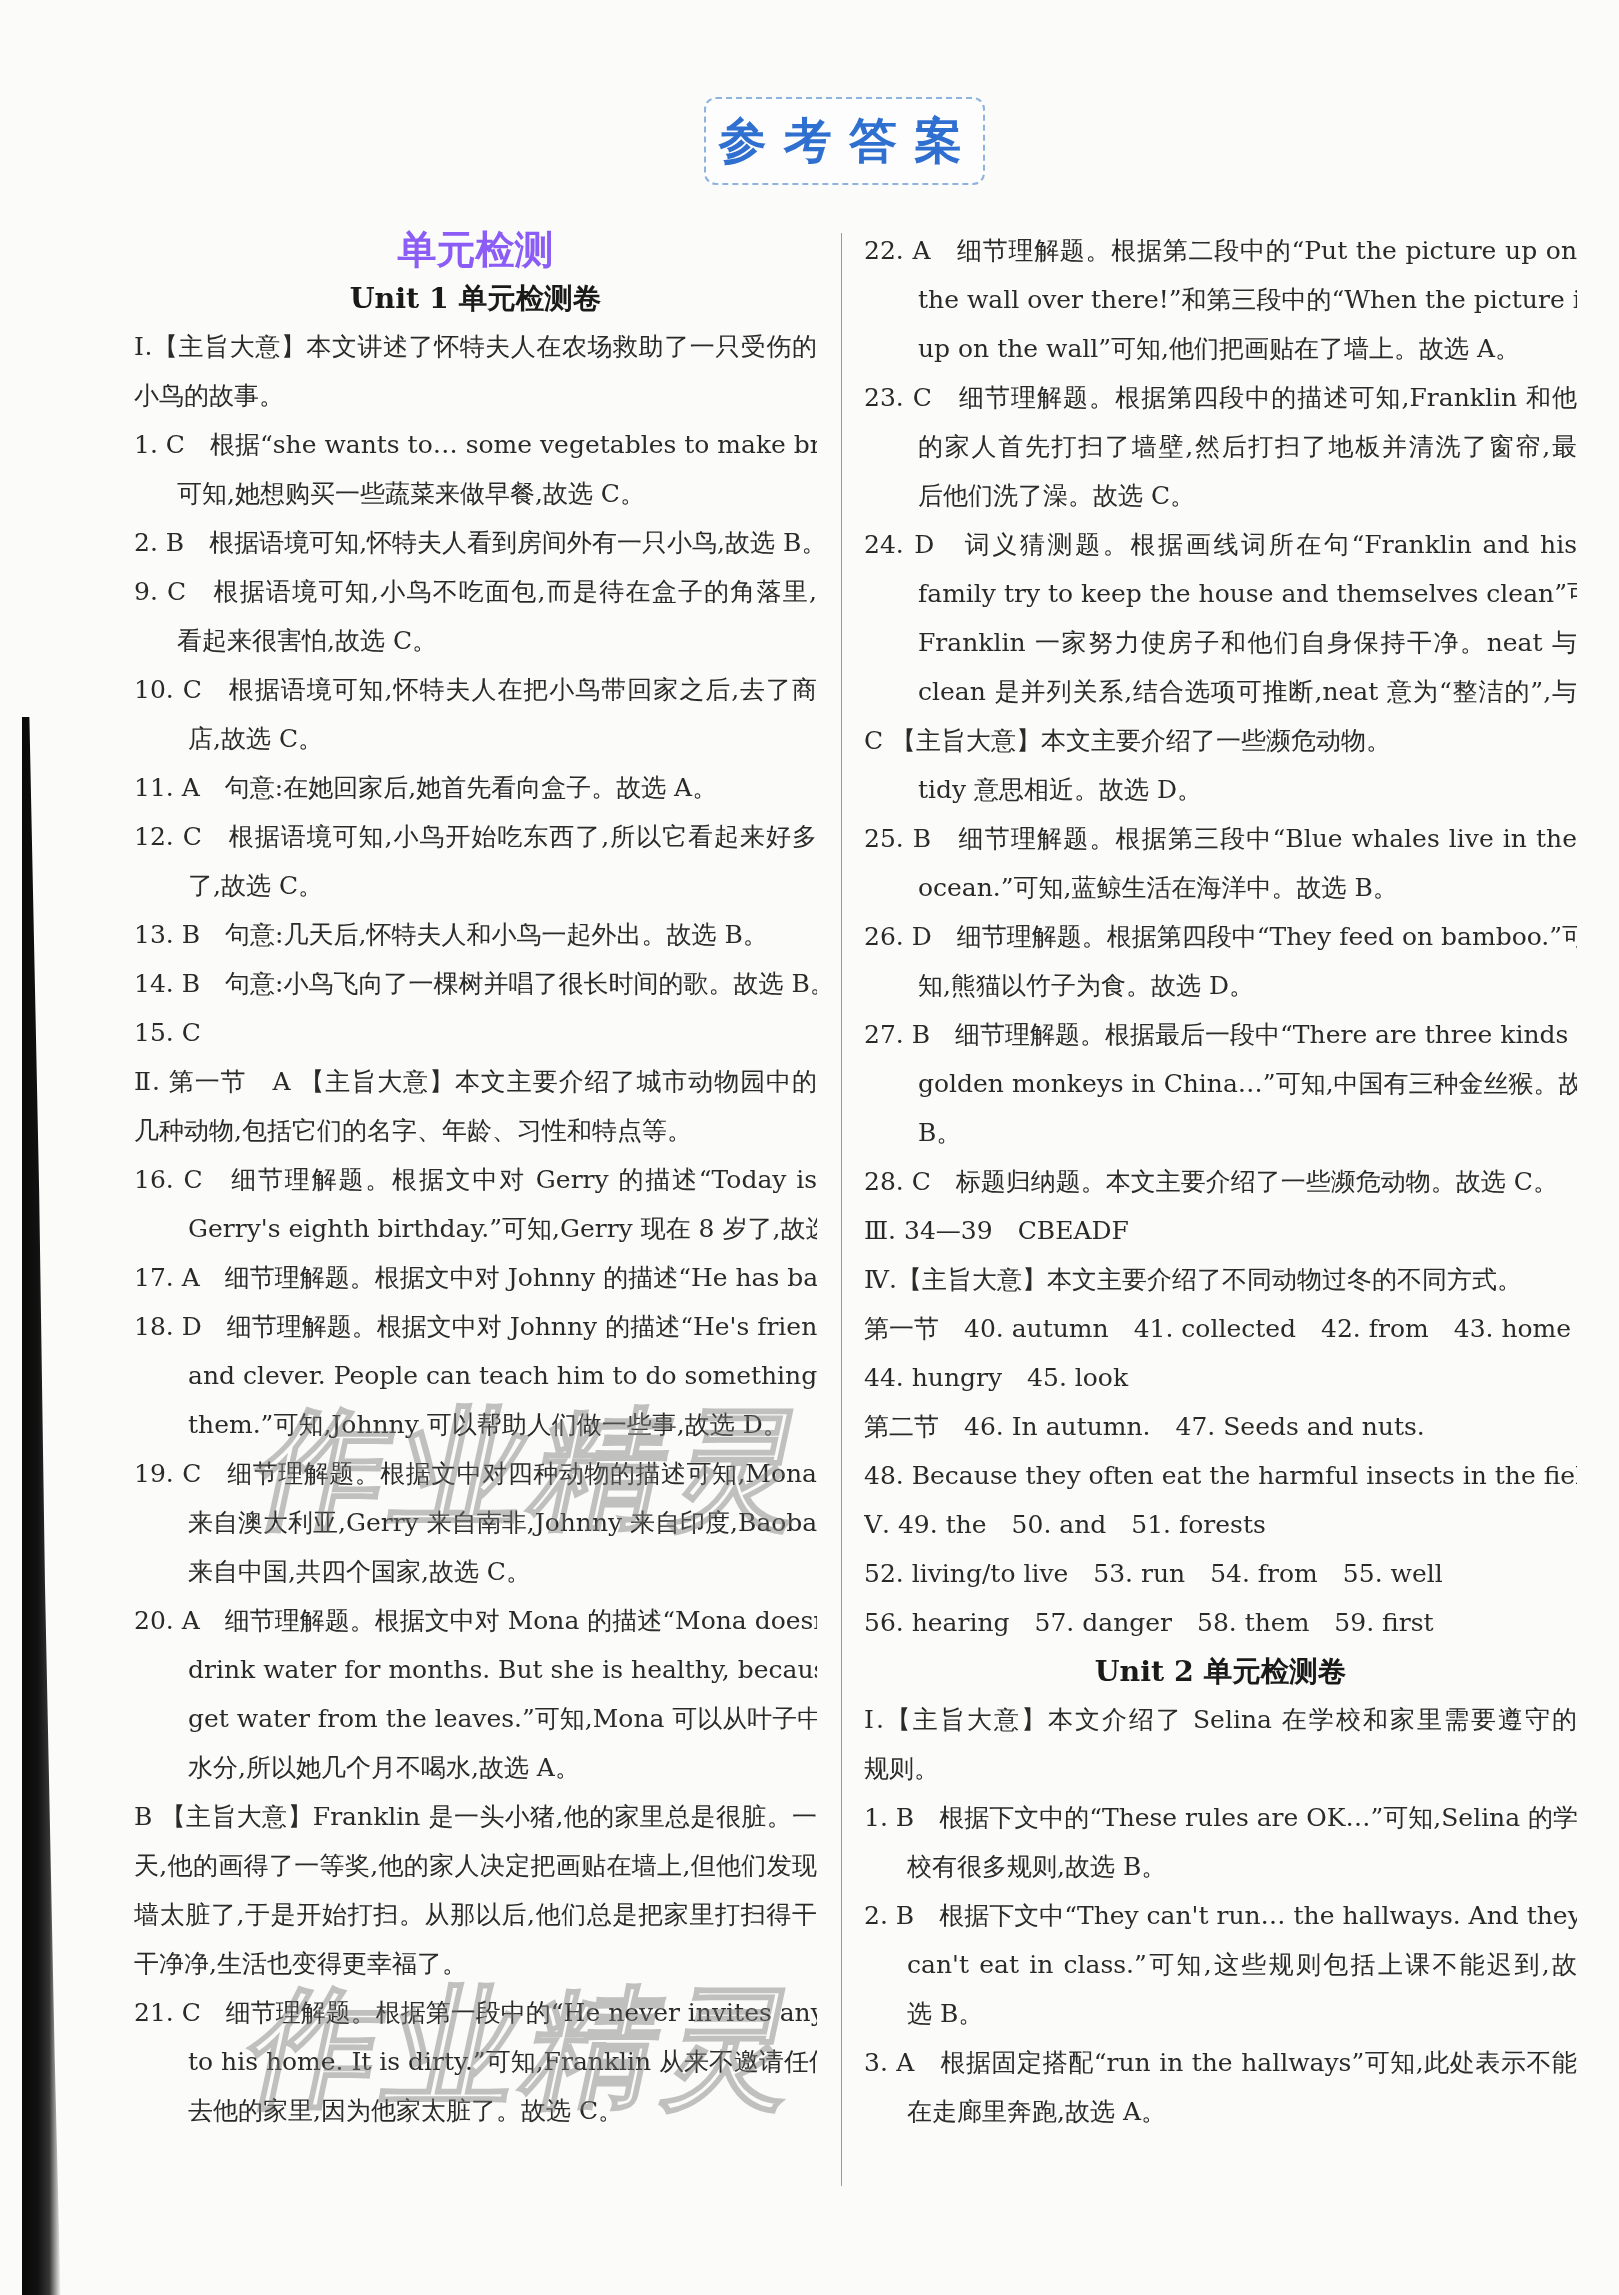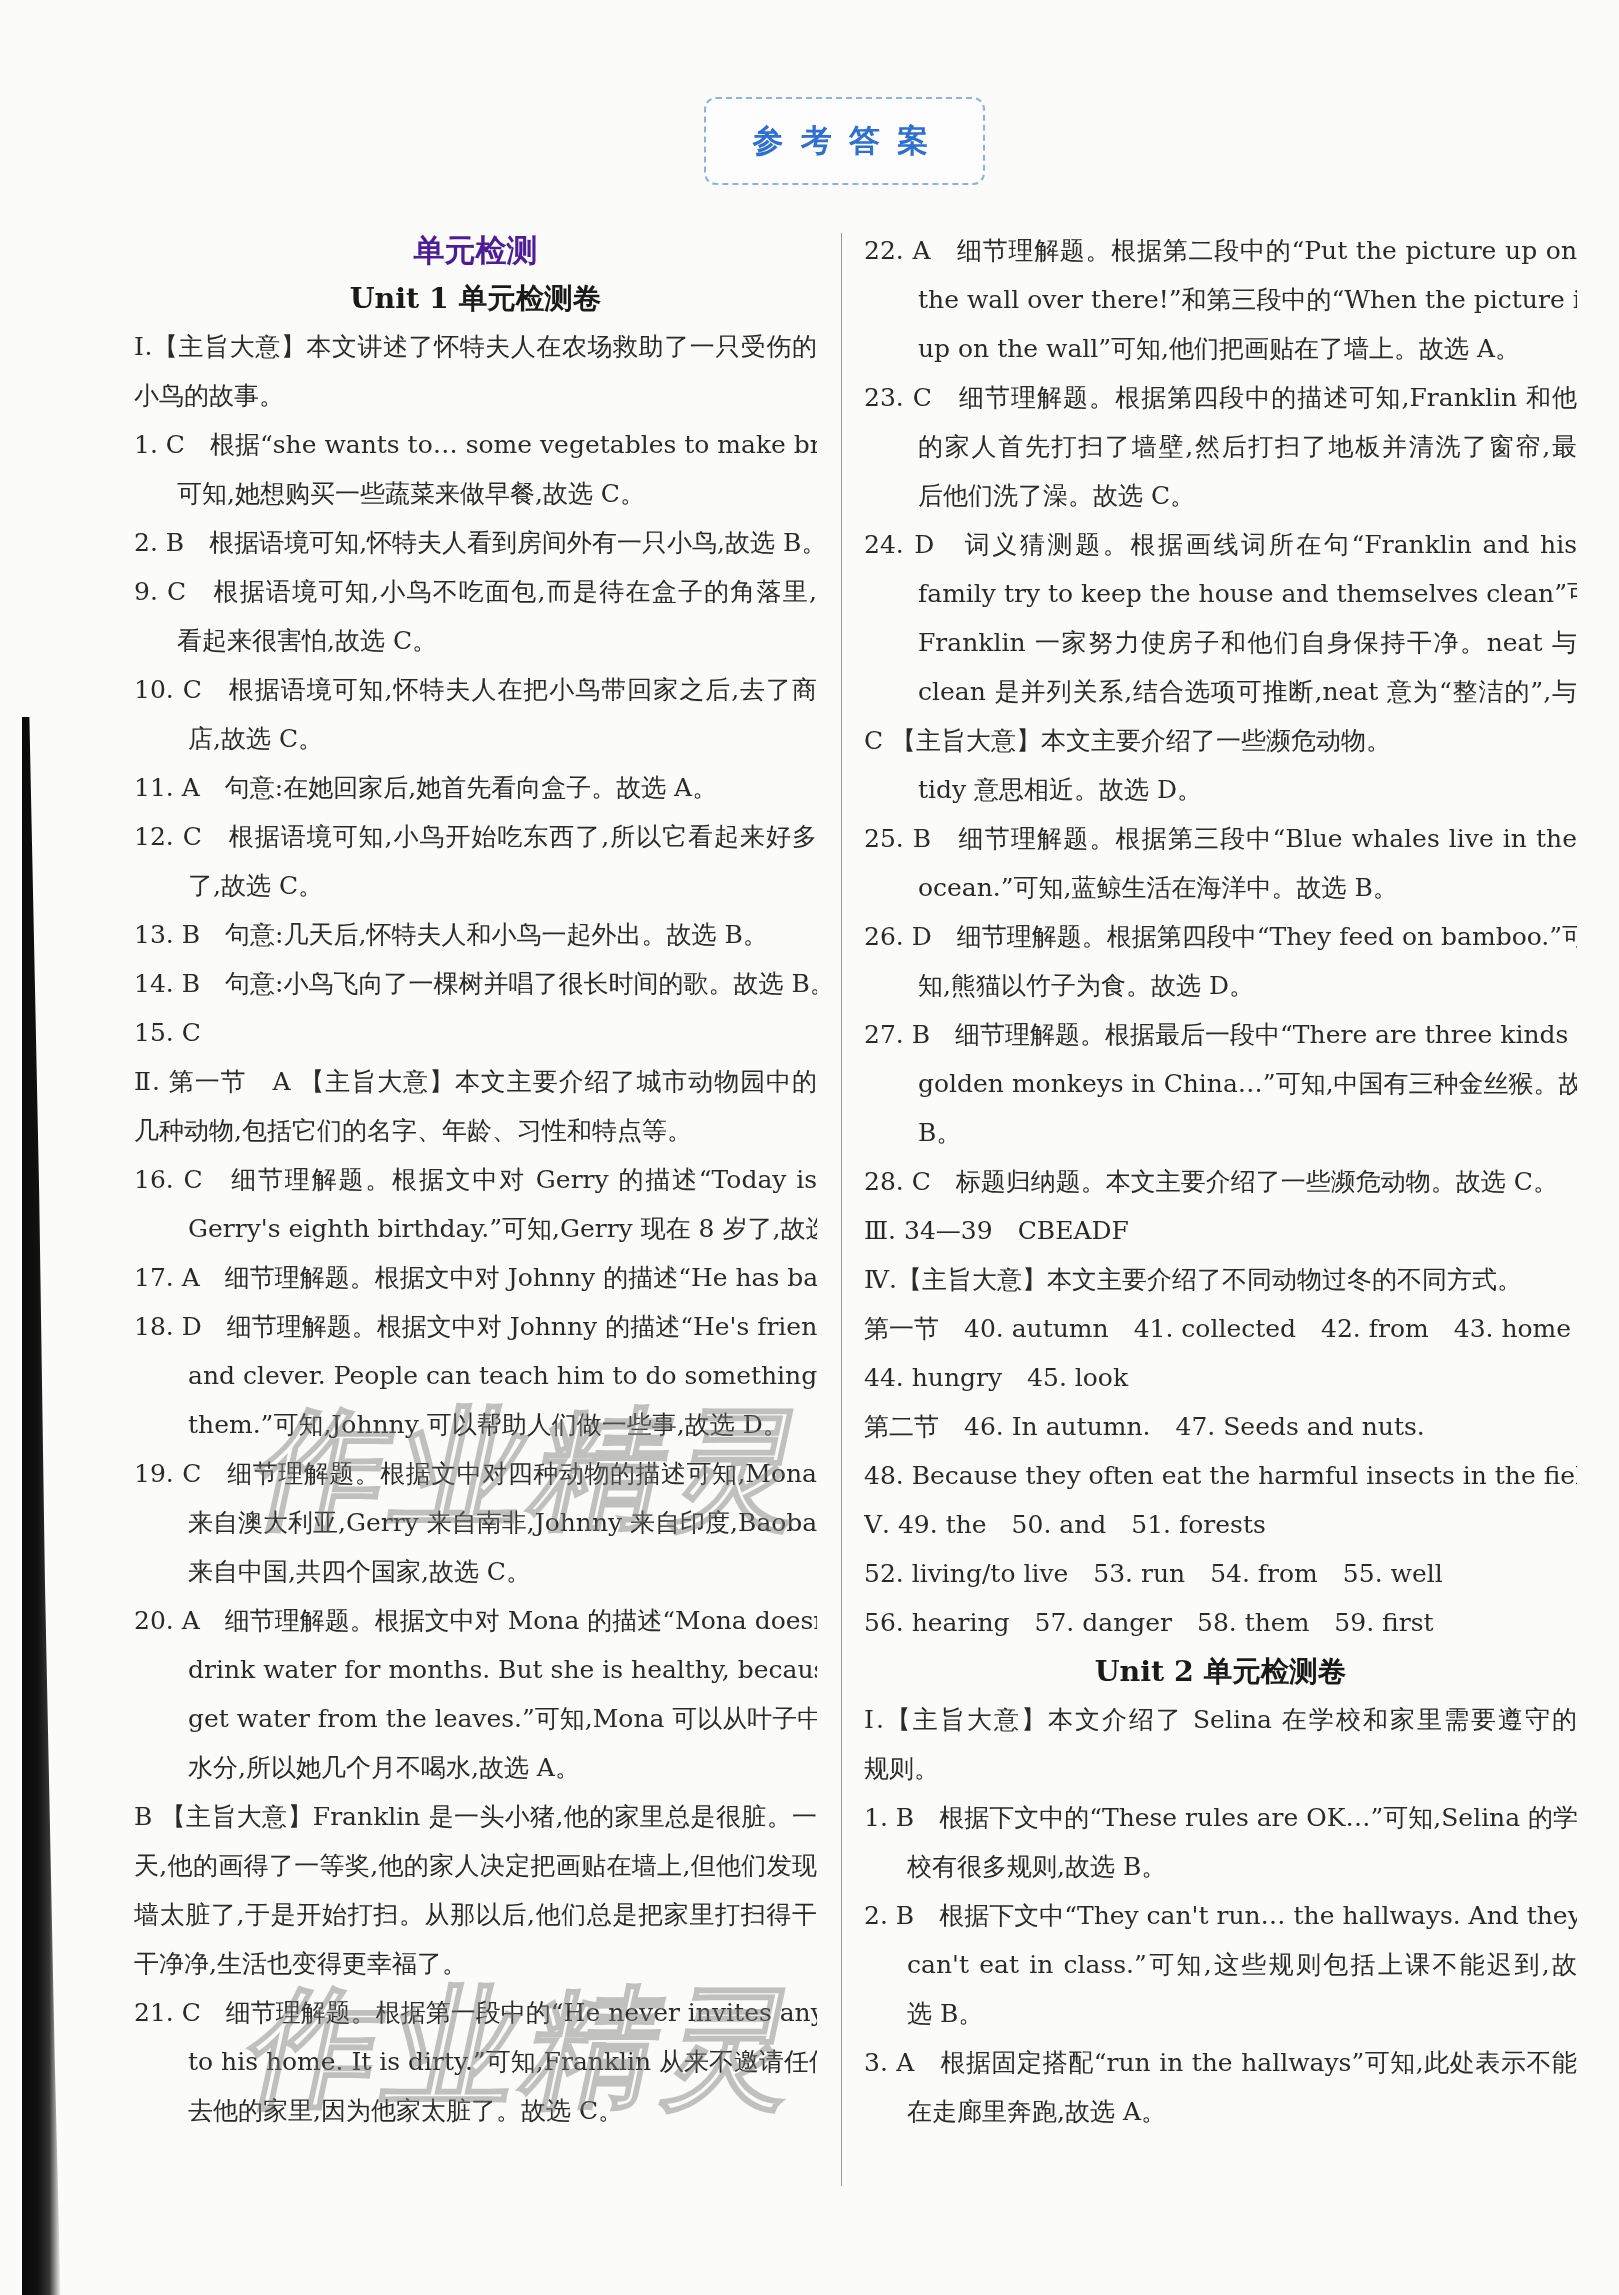--- a/index.html
+++ b/index.html
@@ -15,36 +15,36 @@
       clip-path: polygon(0 0, 20% 0, 45% 30%, 60% 55%, 85% 85%, 100% 100%, 0 100%);
     }
     .title-box {
       position: absolute; left: 704px; top: 97px; width: 281px; height: 88px;
       border: 2.6px dashed #8fb3e0; border-radius: 12px; box-sizing: border-box;
       display: flex; align-items: center; justify-content: center;
       background: #fdfdfd;
     }
     .title-box span {
       font-family: "DejaVu Sans", sans-serif; font-weight: bold;
-      font-size: 31px; letter-spacing: 17.3px; color: #2f6fd0; margin-left: 9px;
+      font-size: 48px; letter-spacing: 17.3px; color: #2f6fd0; margin-left: 9px;
     }
     .col { position: absolute; top: 226px; }
     .col-left { left: 134px; width: 683px; }
     .col-right { left: 864px; width: 713px; }
     .divider { position: absolute; left: 841px; top: 233px; width: 0.9px; height: 1953px; background: #9a9a9a; }
     .line {
       font-size: 25px; line-height: 49px; height: 49px; white-space: nowrap;
       overflow: hidden; text-align: justify; text-align-last: justify;
     }
     .line.last { text-align-last: left; }
     .indent { padding-left: 43px; }
     .indent2 { padding-left: 54px; }
     .section-title {
       text-align: center; font-family: "DejaVu Sans", sans-serif; font-weight: bold;
-      font-size: 31px; line-height: 48px; height: 48px; color: #4c1d95;
+      font-size: 39px; line-height: 48px; height: 48px; color: #8b5cf6;
     }
     .unit-title {
       text-align: center; font-family: "DejaVu Serif", serif; font-weight: bold;
       font-size: 28.5px; line-height: 48px; height: 48px; color: #1a1a1a;
     }
     .watermark {
       position: absolute; font-family: "DejaVu Sans", sans-serif; font-weight: bold;
       font-size: 130px; color: transparent; -webkit-text-stroke: 1.7px rgba(120,120,120,0.45);
       transform: skewX(-12deg); letter-spacing: 8.6px; pointer-events: none;
     }

